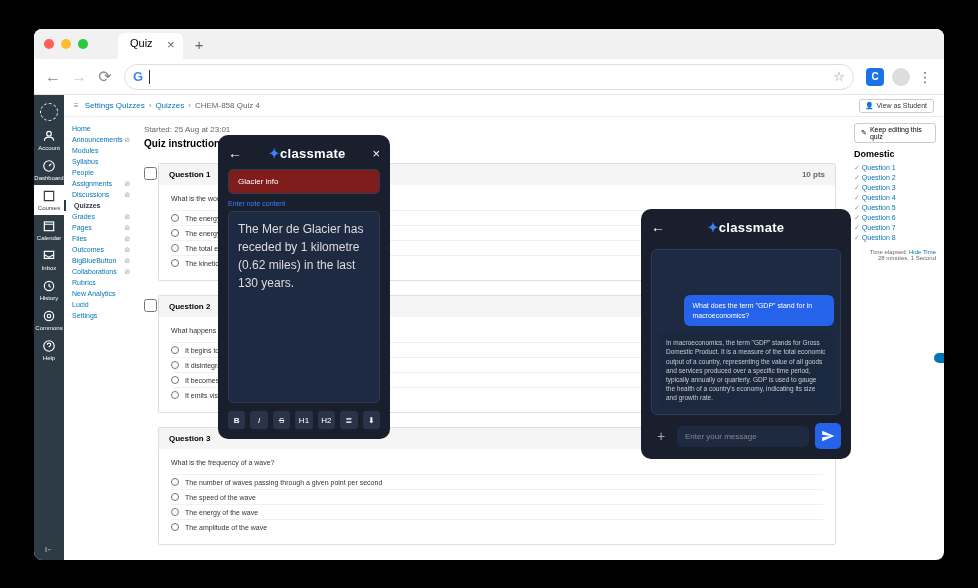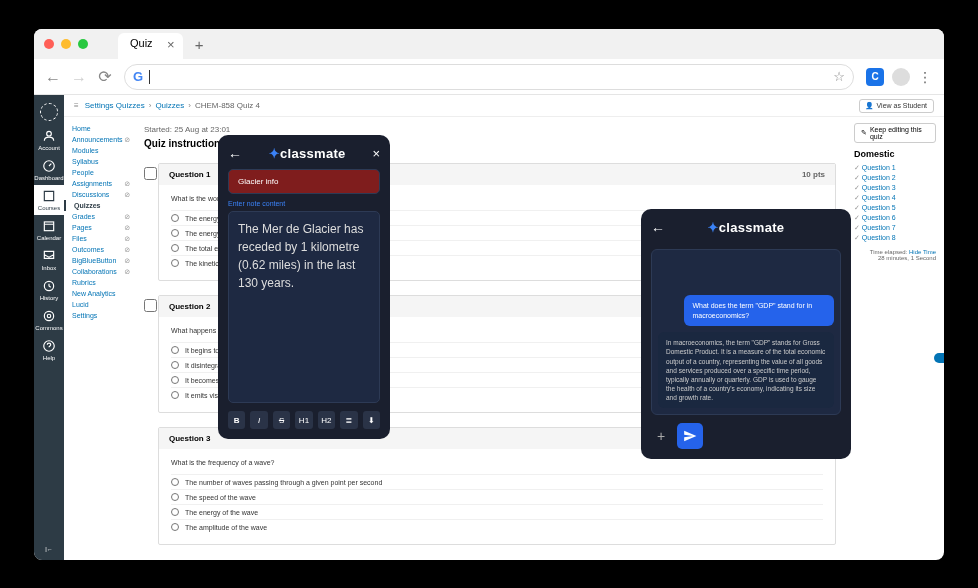--- a/index.html
+++ b/index.html
@@ -365,19 +365,20 @@
     <span class="back">←</span>
     <span class="logo"><span class="logo-accent">✦</span><span>classmate</span></span>
     <span style="width:14px"></span>
   </div>
   <div class="chat">
     <div class="msg-user">What does the term "GDP" stand for in macroeconomics?</div>
     <div class="msg-asst">In macroeconomics, the term "GDP" stands for Gross Domestic Product. It is a measure of the total economic output of a country, representing the value of all goods and services produced over a specific time period, typically annually or quarterly. GDP is used to gauge the health of a country's economy, indicating its size and growth rate.</div>
   </div>
   <div class="chatinput">
     <span class="plus">+</span>
+    <div class="txt" placeholder="Enter your message"><span style="color:#888">Enter your message</span></div>
     <div class="sendbtn">
         <svg width="14" height="14" viewBox="0 0 24 24" fill="#fff">
           <path d="M2 21l21-9L2 3v7l15 2-15 2v7z"></path>
         </svg>
       </div>
   </div>
 </div>
 
 </body></html>

